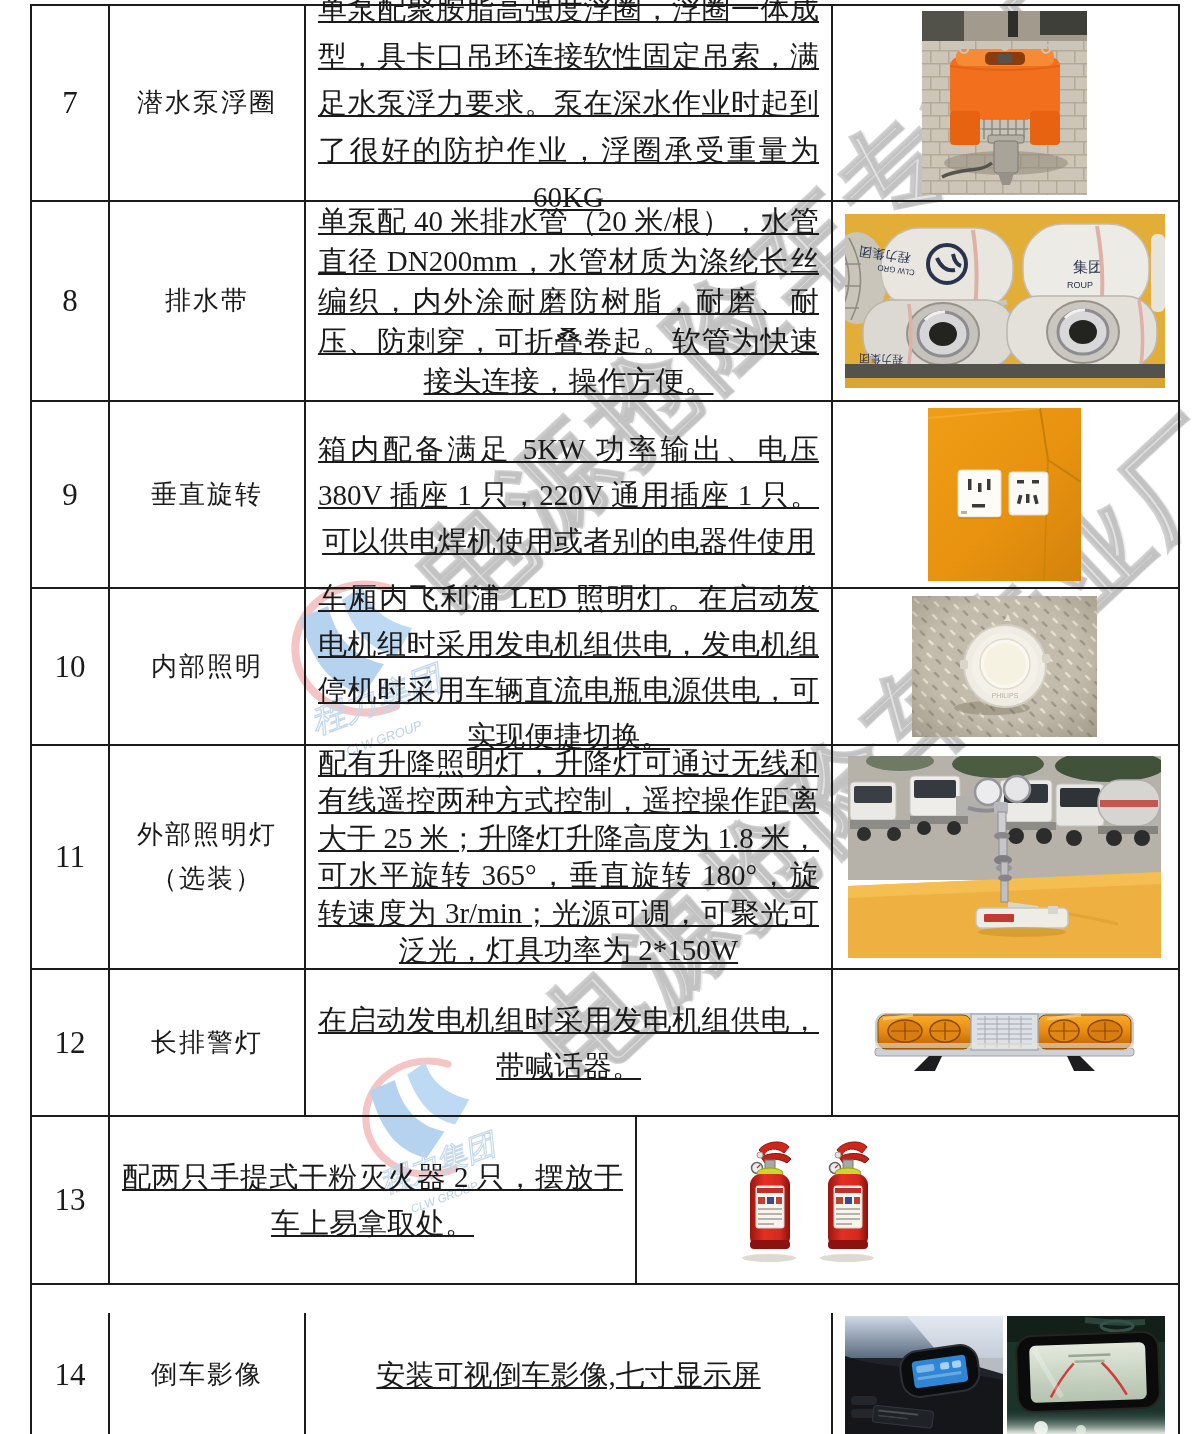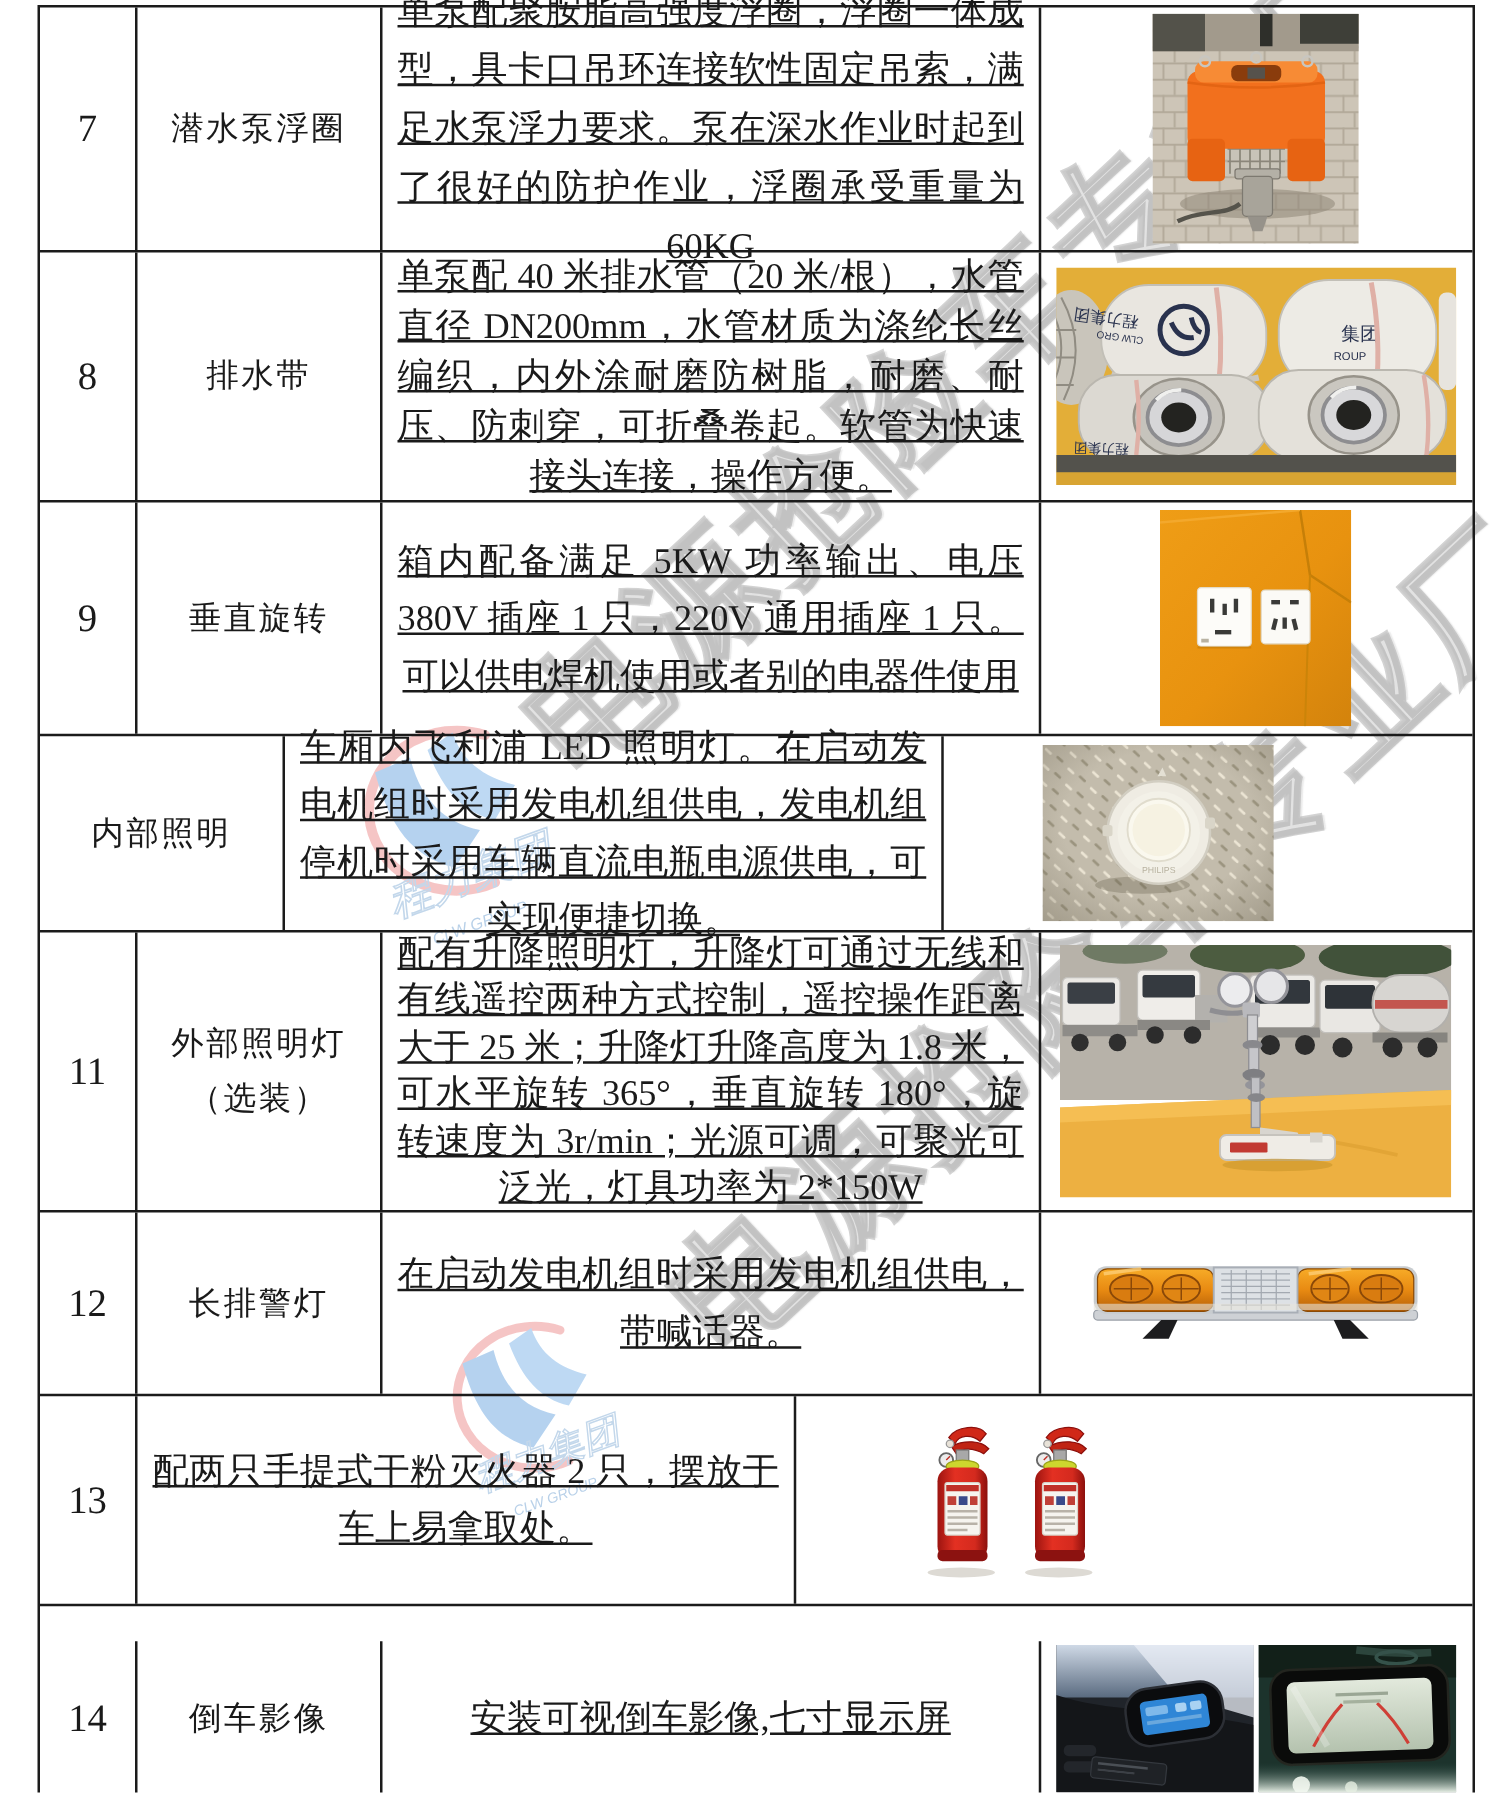--- a/index.html
+++ b/index.html
@@ -188,20 +188,21 @@
           <rect x="104" y="72" width="7" height="3.5" fill="#3a3a38"></rect>
           <rect x="98" y="86" width="3.5" height="9" fill="#3a3a38"></rect>
           <rect x="90" y="87" width="3.5" height="9" fill="#3a3a38" transform="rotate(14 92 91)"></rect>
           <rect x="106" y="87" width="3.5" height="9" fill="#3a3a38" transform="rotate(-14 108 91)"></rect>
           <path d="M30,110 h43" stroke="#c97f08" stroke-width="1.5" opacity="0.7"></path>
         </svg>
       </div>
     </div>
 
     <div class="t-row h157">
+      <div class="cell c-no">10</div>
       <div class="cell c-name">
           <span>内部照明</span>
         </div>
       <div class="cell c-desc lh46">
           <p>车厢内飞利浦 LED 照明灯。在启动发电机组时采用发电机组供电，发电机组停机时采用车辆直流电瓶电源供电，可实现便捷切换。</p>
         </div>
       <div class="cell c-img">
         <svg width="185" height="141" viewBox="0 0 185 141">
           <defs>
             <pattern id="chk" width="20" height="13" patternUnits="userSpaceOnUse" patternTransform="rotate(8)">

